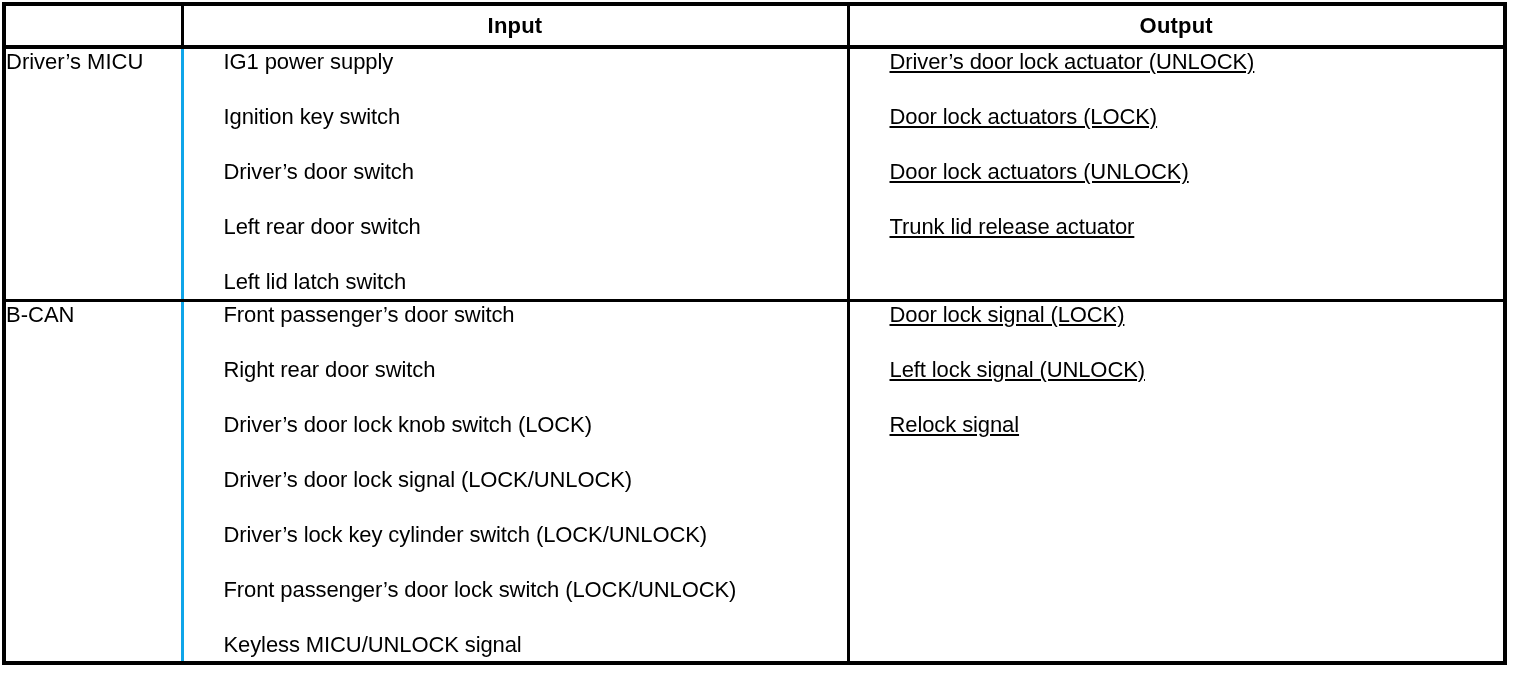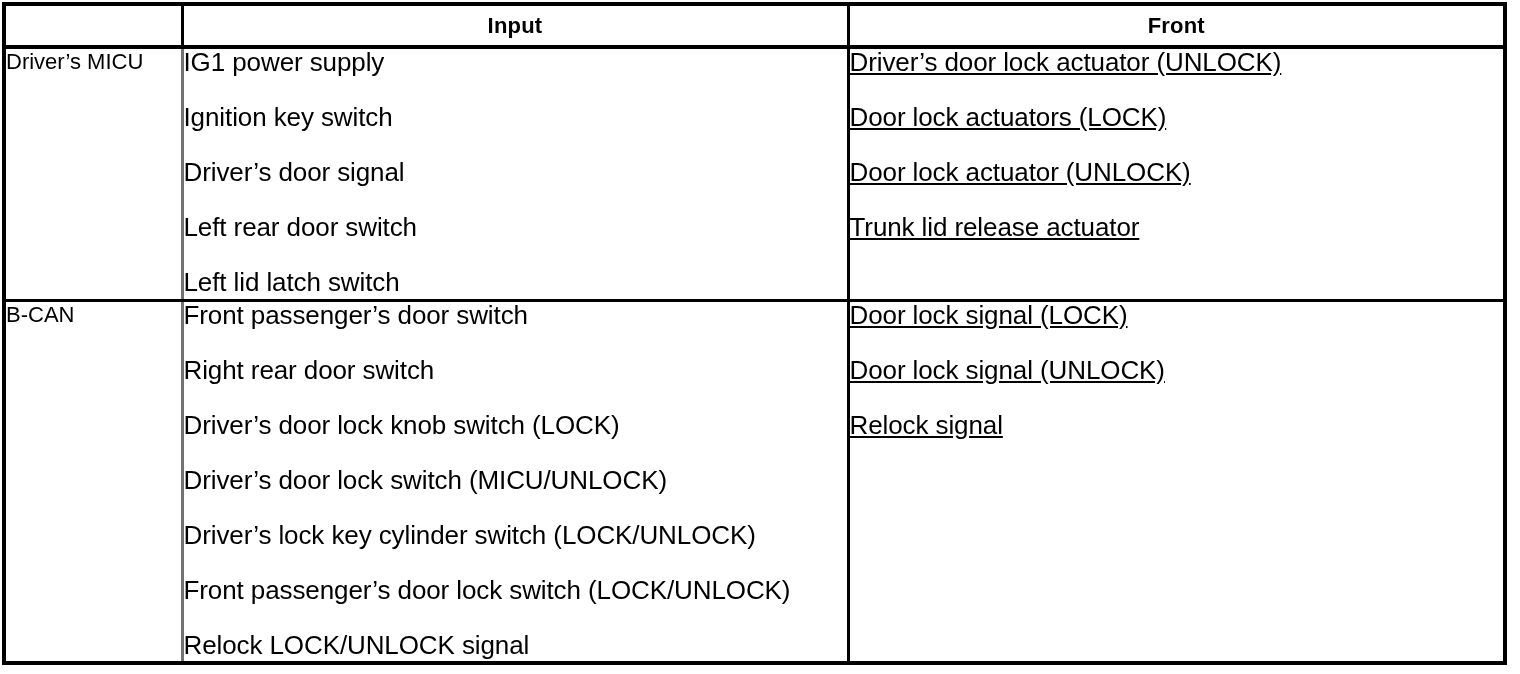--- a/index.html
+++ b/index.html
@@ -59,91 +59,92 @@
     border-bottom: 4px solid #000000;
     border-right: 3px solid #000000;
   }
   .hdr-cell.sep-l { border-left: 3px solid #000000; }
 
   
   .body-row-1 { height: 253px; }
   .body-row-1 > td { border-bottom: 3px solid #000000; }
 
   .cell-cat {
-    border-right: 3px solid #737373;
+    border-right: 3px solid #0ea5e9;
     font-size: 22px;
     padding-top: 5px;
     padding-left: 3px;
     line-height: 26px;
     white-space: nowrap;
   }
   .cell-list {
     padding-top: 5px;
     padding-left: 5px;
   }
   .cell-list.sep-l { border-left: 3px solid #000000; text-decoration: underline; }
 
   .item {
-    font-size: 26px;
+    font-size: 22px;
     line-height: 26px;
     height: 55px;
     white-space: nowrap;
     letter-spacing: -0.1px;
+    padding-left: 40px;
   }
   .item:last-child { height: auto; }
 </style>
 </head>
 <body>
 
 <div class="table-wrap">
   <table class="table">
     <colgroup>
       <col class="col-cat">
       <col class="col-in">
       <col class="col-out">
     </colgroup>
     <thead>
       <tr class="hdr-row">
         <th class="hdr-blank"></th>
         <th class="hdr-cell">Input</th>
-        <th class="hdr-cell sep-l">Front</th>
+        <th class="hdr-cell sep-l">Output</th>
       </tr>
     </thead>
     <tbody>
 
       <tr class="body-row-1">
         <td class="cell-cat">Driver’s MICU</td>
         <td class="cell-list">
           <div class="item">IG1 power supply</div>
           <div class="item">Ignition key switch</div>
-          <div class="item">Driver’s door signal</div>
+          <div class="item">Driver’s door switch</div>
           <div class="item">Left rear door switch</div>
           <div class="item">Left lid latch switch</div>
         </td>
         <td class="cell-list sep-l">
           <div class="item">Driver’s door lock actuator (UNLOCK)</div>
           <div class="item">Door lock actuators (LOCK)</div>
-          <div class="item">Door lock actuator (UNLOCK)</div>
+          <div class="item">Door lock actuators (UNLOCK)</div>
           <div class="item">Trunk lid release actuator</div>
         </td>
       </tr>
 
       <tr class="body-row-2">
         <td class="cell-cat">B-CAN</td>
         <td class="cell-list">
           <div class="item">Front passenger’s door switch</div>
           <div class="item">Right rear door switch</div>
           <div class="item">Driver’s door lock knob switch (LOCK)</div>
-          <div class="item">Driver’s door lock switch (MICU/UNLOCK)</div>
+          <div class="item">Driver’s door lock signal (LOCK/UNLOCK)</div>
           <div class="item">Driver’s lock key cylinder switch (LOCK/UNLOCK)</div>
           <div class="item">Front passenger’s door lock switch (LOCK/UNLOCK)</div>
-          <div class="item">Relock LOCK/UNLOCK signal</div>
+          <div class="item">Keyless MICU/UNLOCK signal</div>
         </td>
         <td class="cell-list sep-l">
           <div class="item">Door lock signal (LOCK)</div>
-          <div class="item">Door lock signal (UNLOCK)</div>
+          <div class="item">Left lock signal (UNLOCK)</div>
           <div class="item">Relock signal</div>
         </td>
       </tr>
 
     </tbody>
   </table>
 </div>
 
 </body></html>

